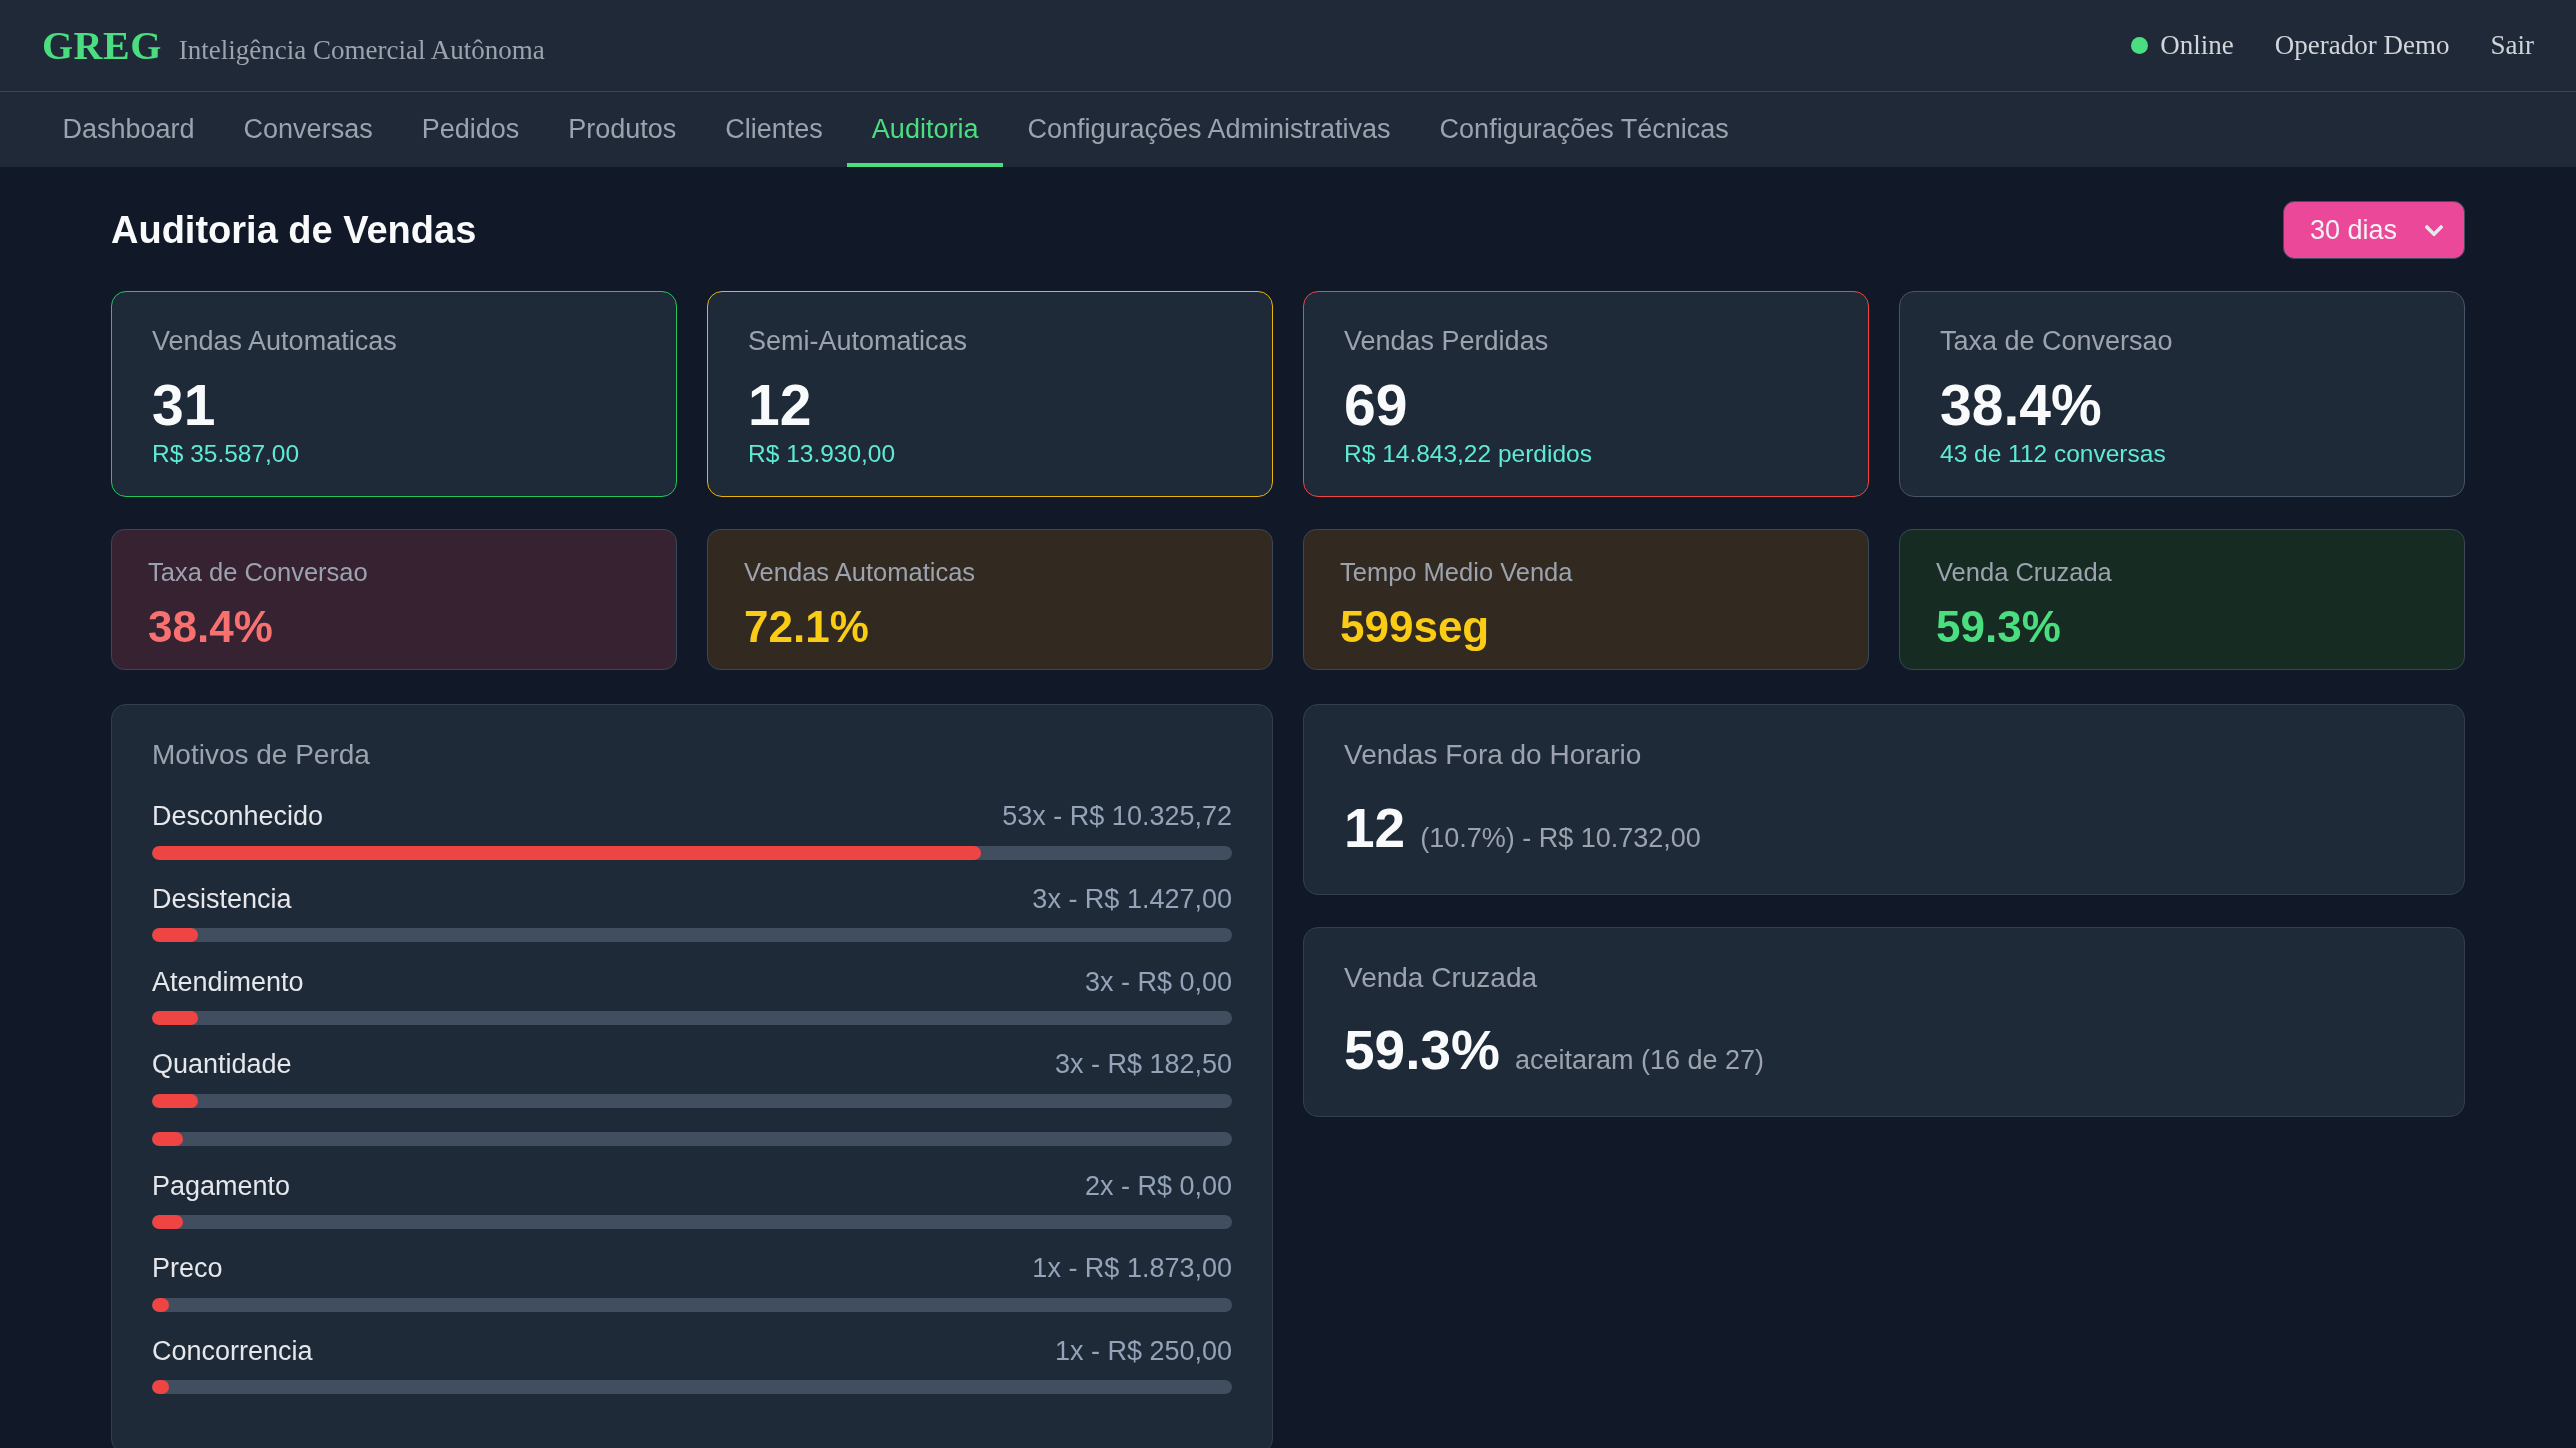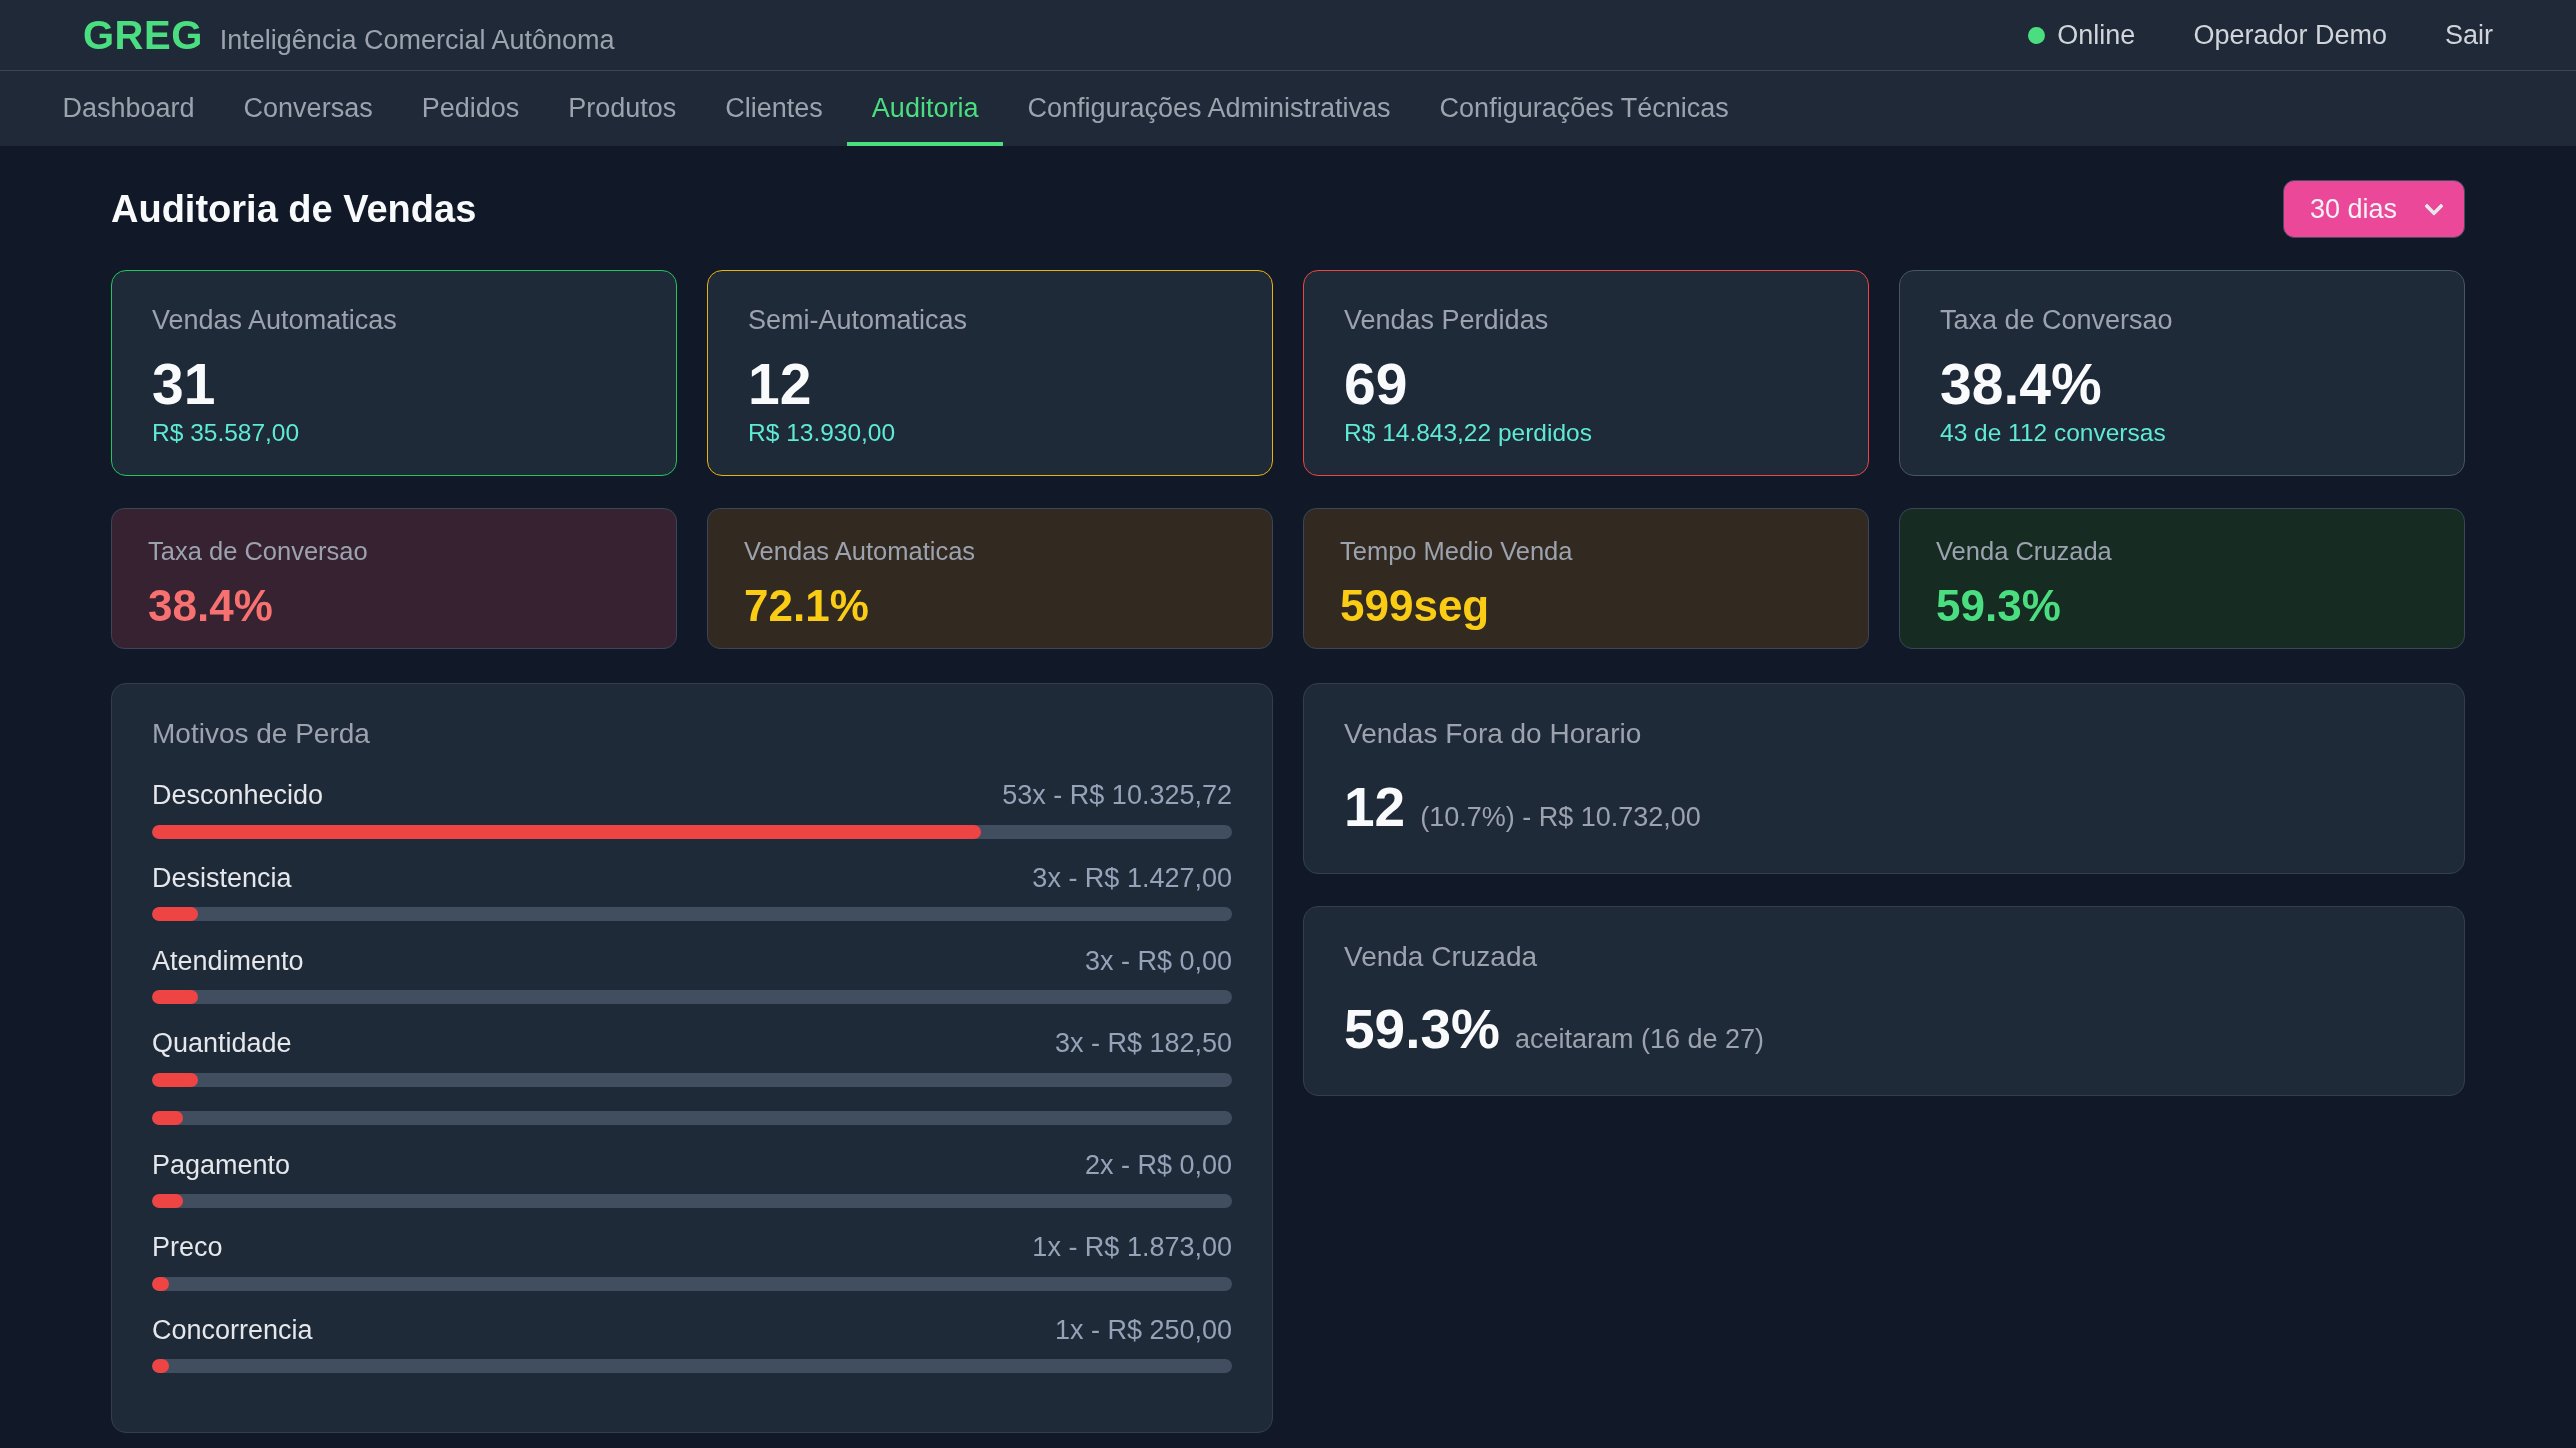--- a/index.html
+++ b/index.html
@@ -6,28 +6,29 @@
   html,body { width:2576px; height:1448px; overflow:hidden; }
   body {
     background:#111827;
     font-family:"Liberation Sans", sans-serif;
     color:#e5e7eb;
   }
   .app { width:2576px; height:1448px; overflow:hidden; }
 
   
   .top-bar {
-    height:71px; background:#1f2937; border-bottom:0.9px solid #3a4657;
+    height:92px; background:#1f2937; border-bottom:0.9px solid #3a4657;
     display:flex; align-items:center; justify-content:space-between;
-    padding:0 83px;
+    padding:0 42px;
+    font-family:Liberation Serif, serif;
   }
   .brand { display:flex; align-items:baseline; }
   .brand-logo { font-size:40px; font-weight:800; color:#4ade80; letter-spacing:0.5px; }
   .brand-subtitle { font-size:27px; color:#9ca3af; margin-left:17px; }
-  .header-right { display:flex; align-items:center; gap:58px; font-size:27px; color:#d1d5db; }
+  .header-right { display:flex; align-items:center; gap:41px; font-size:27px; color:#d1d5db; }
   .status { display:flex; align-items:center; }
   .online-dot { width:17px; height:17px; border-radius:50%; background:#4ade80; margin-right:12.3px; }
   .logout { color:#d1d5db; cursor:pointer; text-decoration:none; }
 
   
   .main-nav { height:75px; background:#1f2937; display:flex; padding:0 38px; }
   .tab {
     display:flex; align-items:center; padding:0 24.5px; font-size:27px; color:#9ca3af;
     border-bottom:4.7px solid transparent; border-top:4.7px solid transparent; cursor:pointer; white-space:nowrap;
   }

